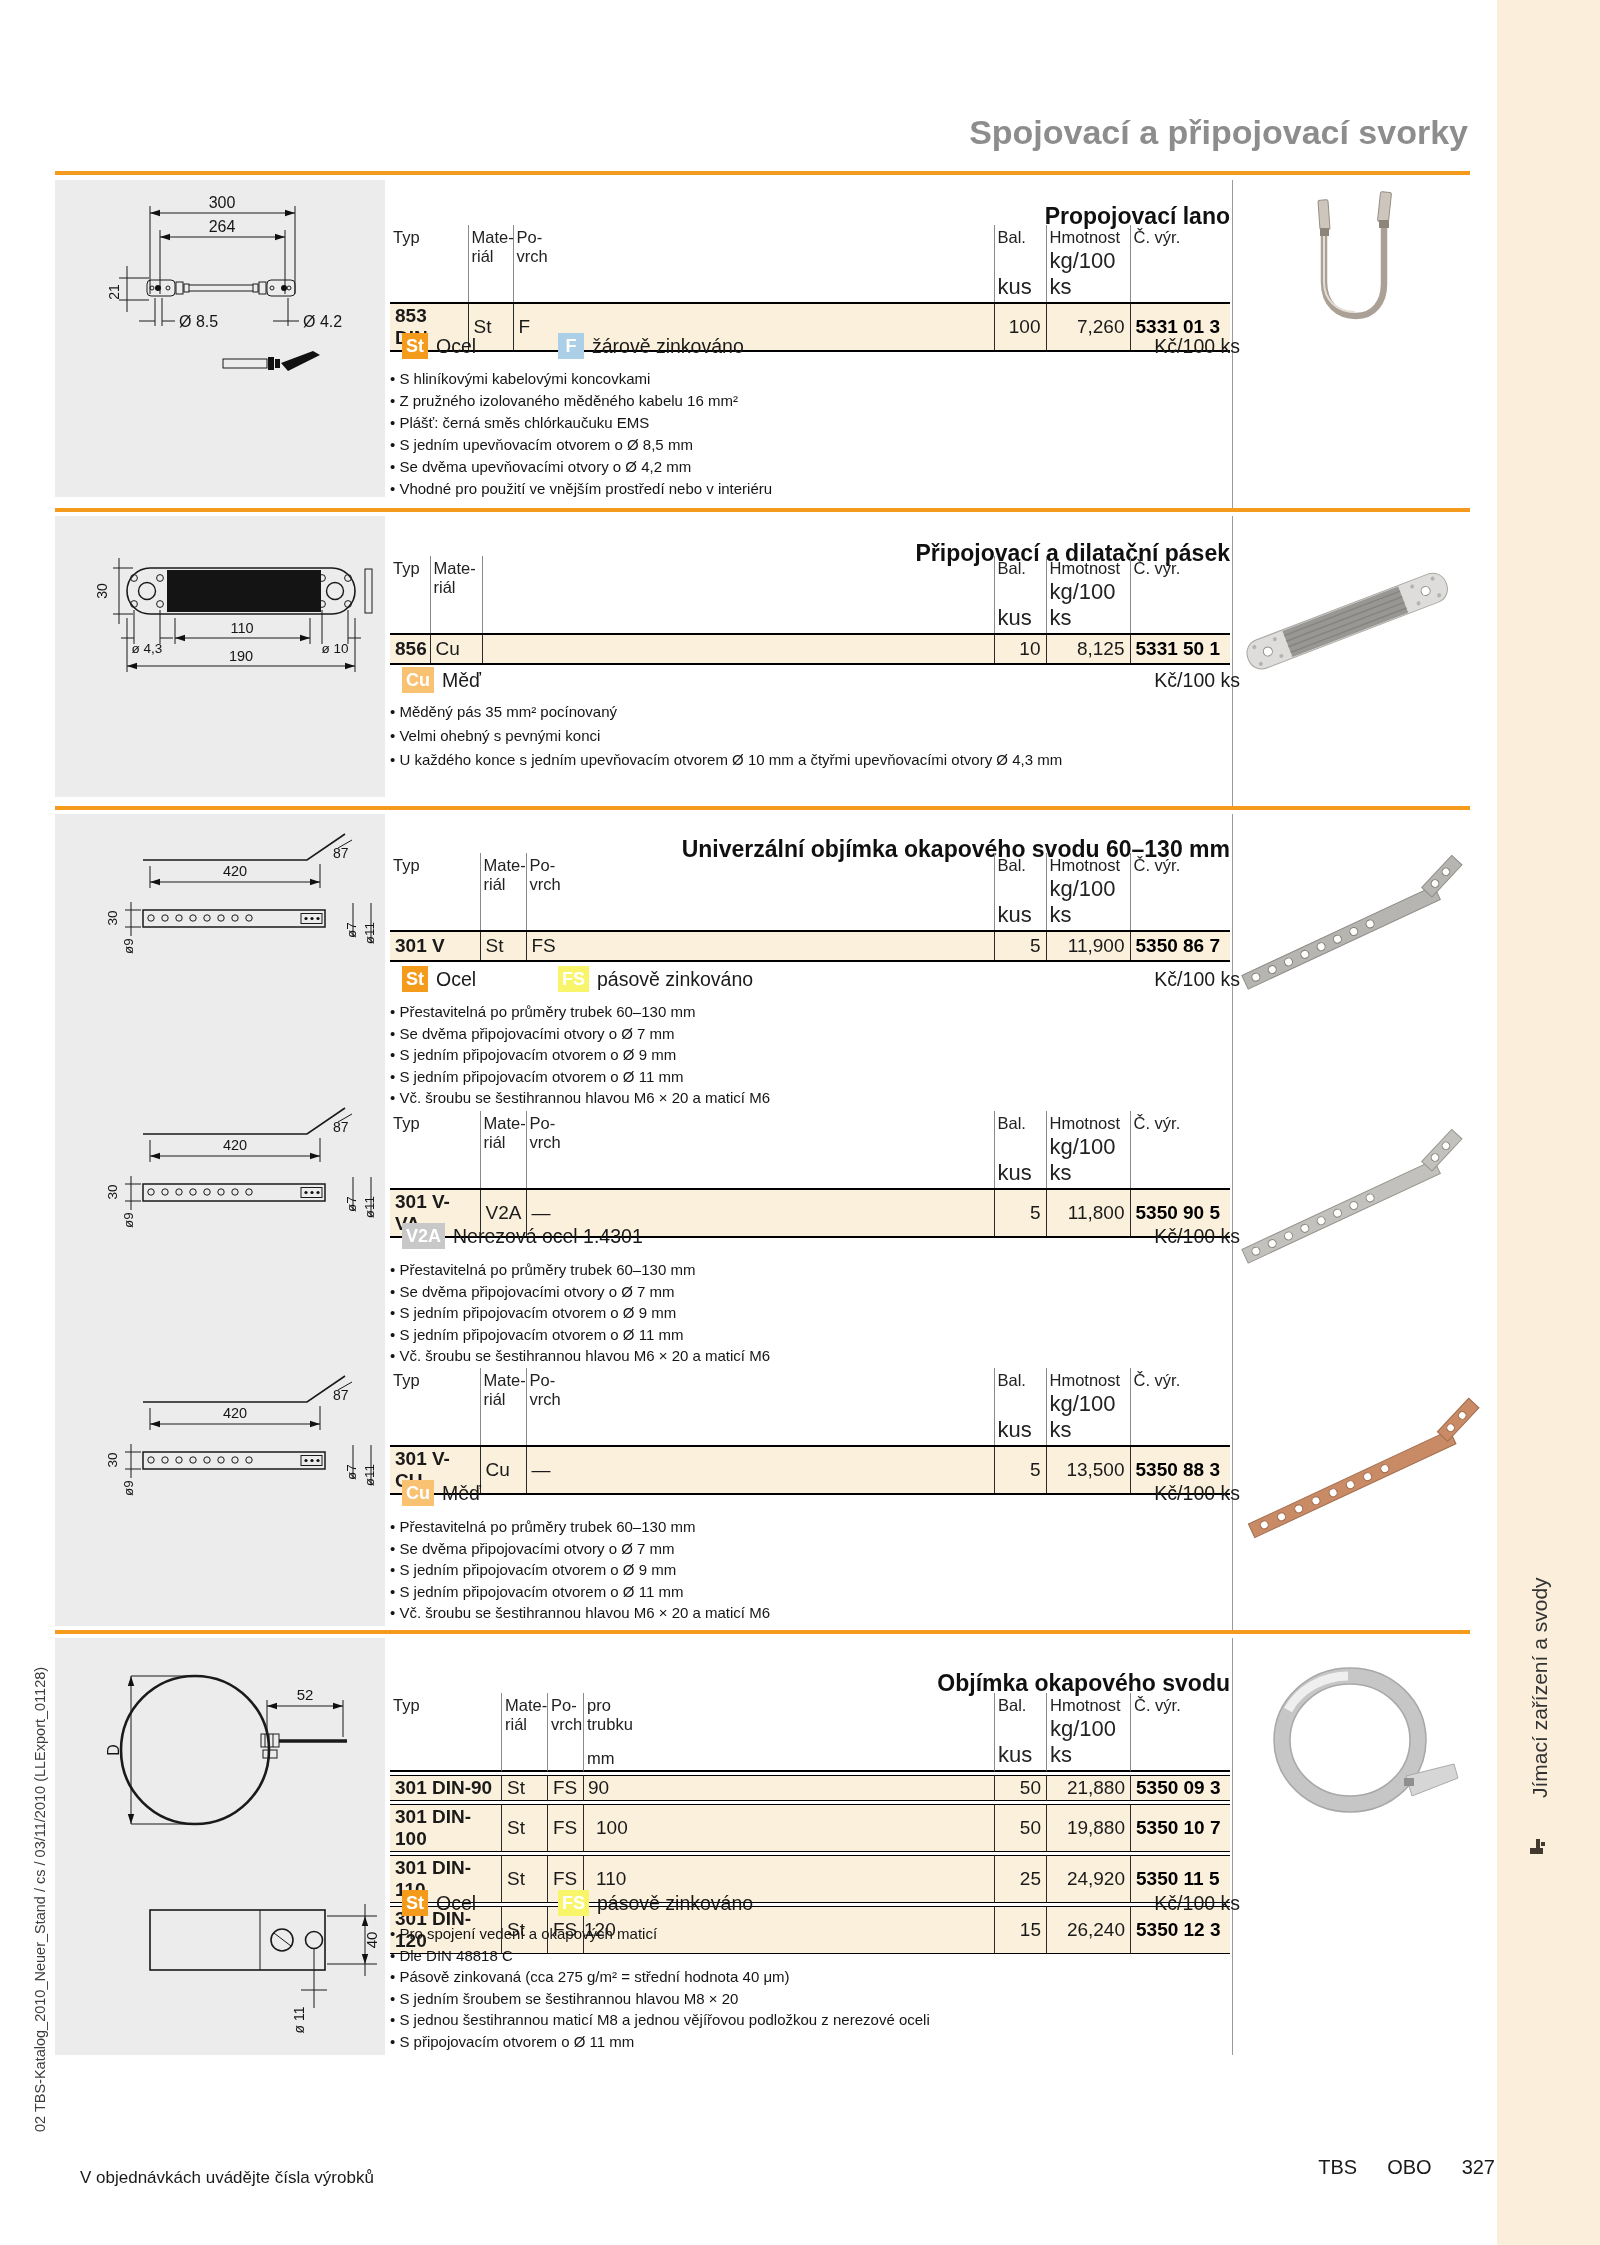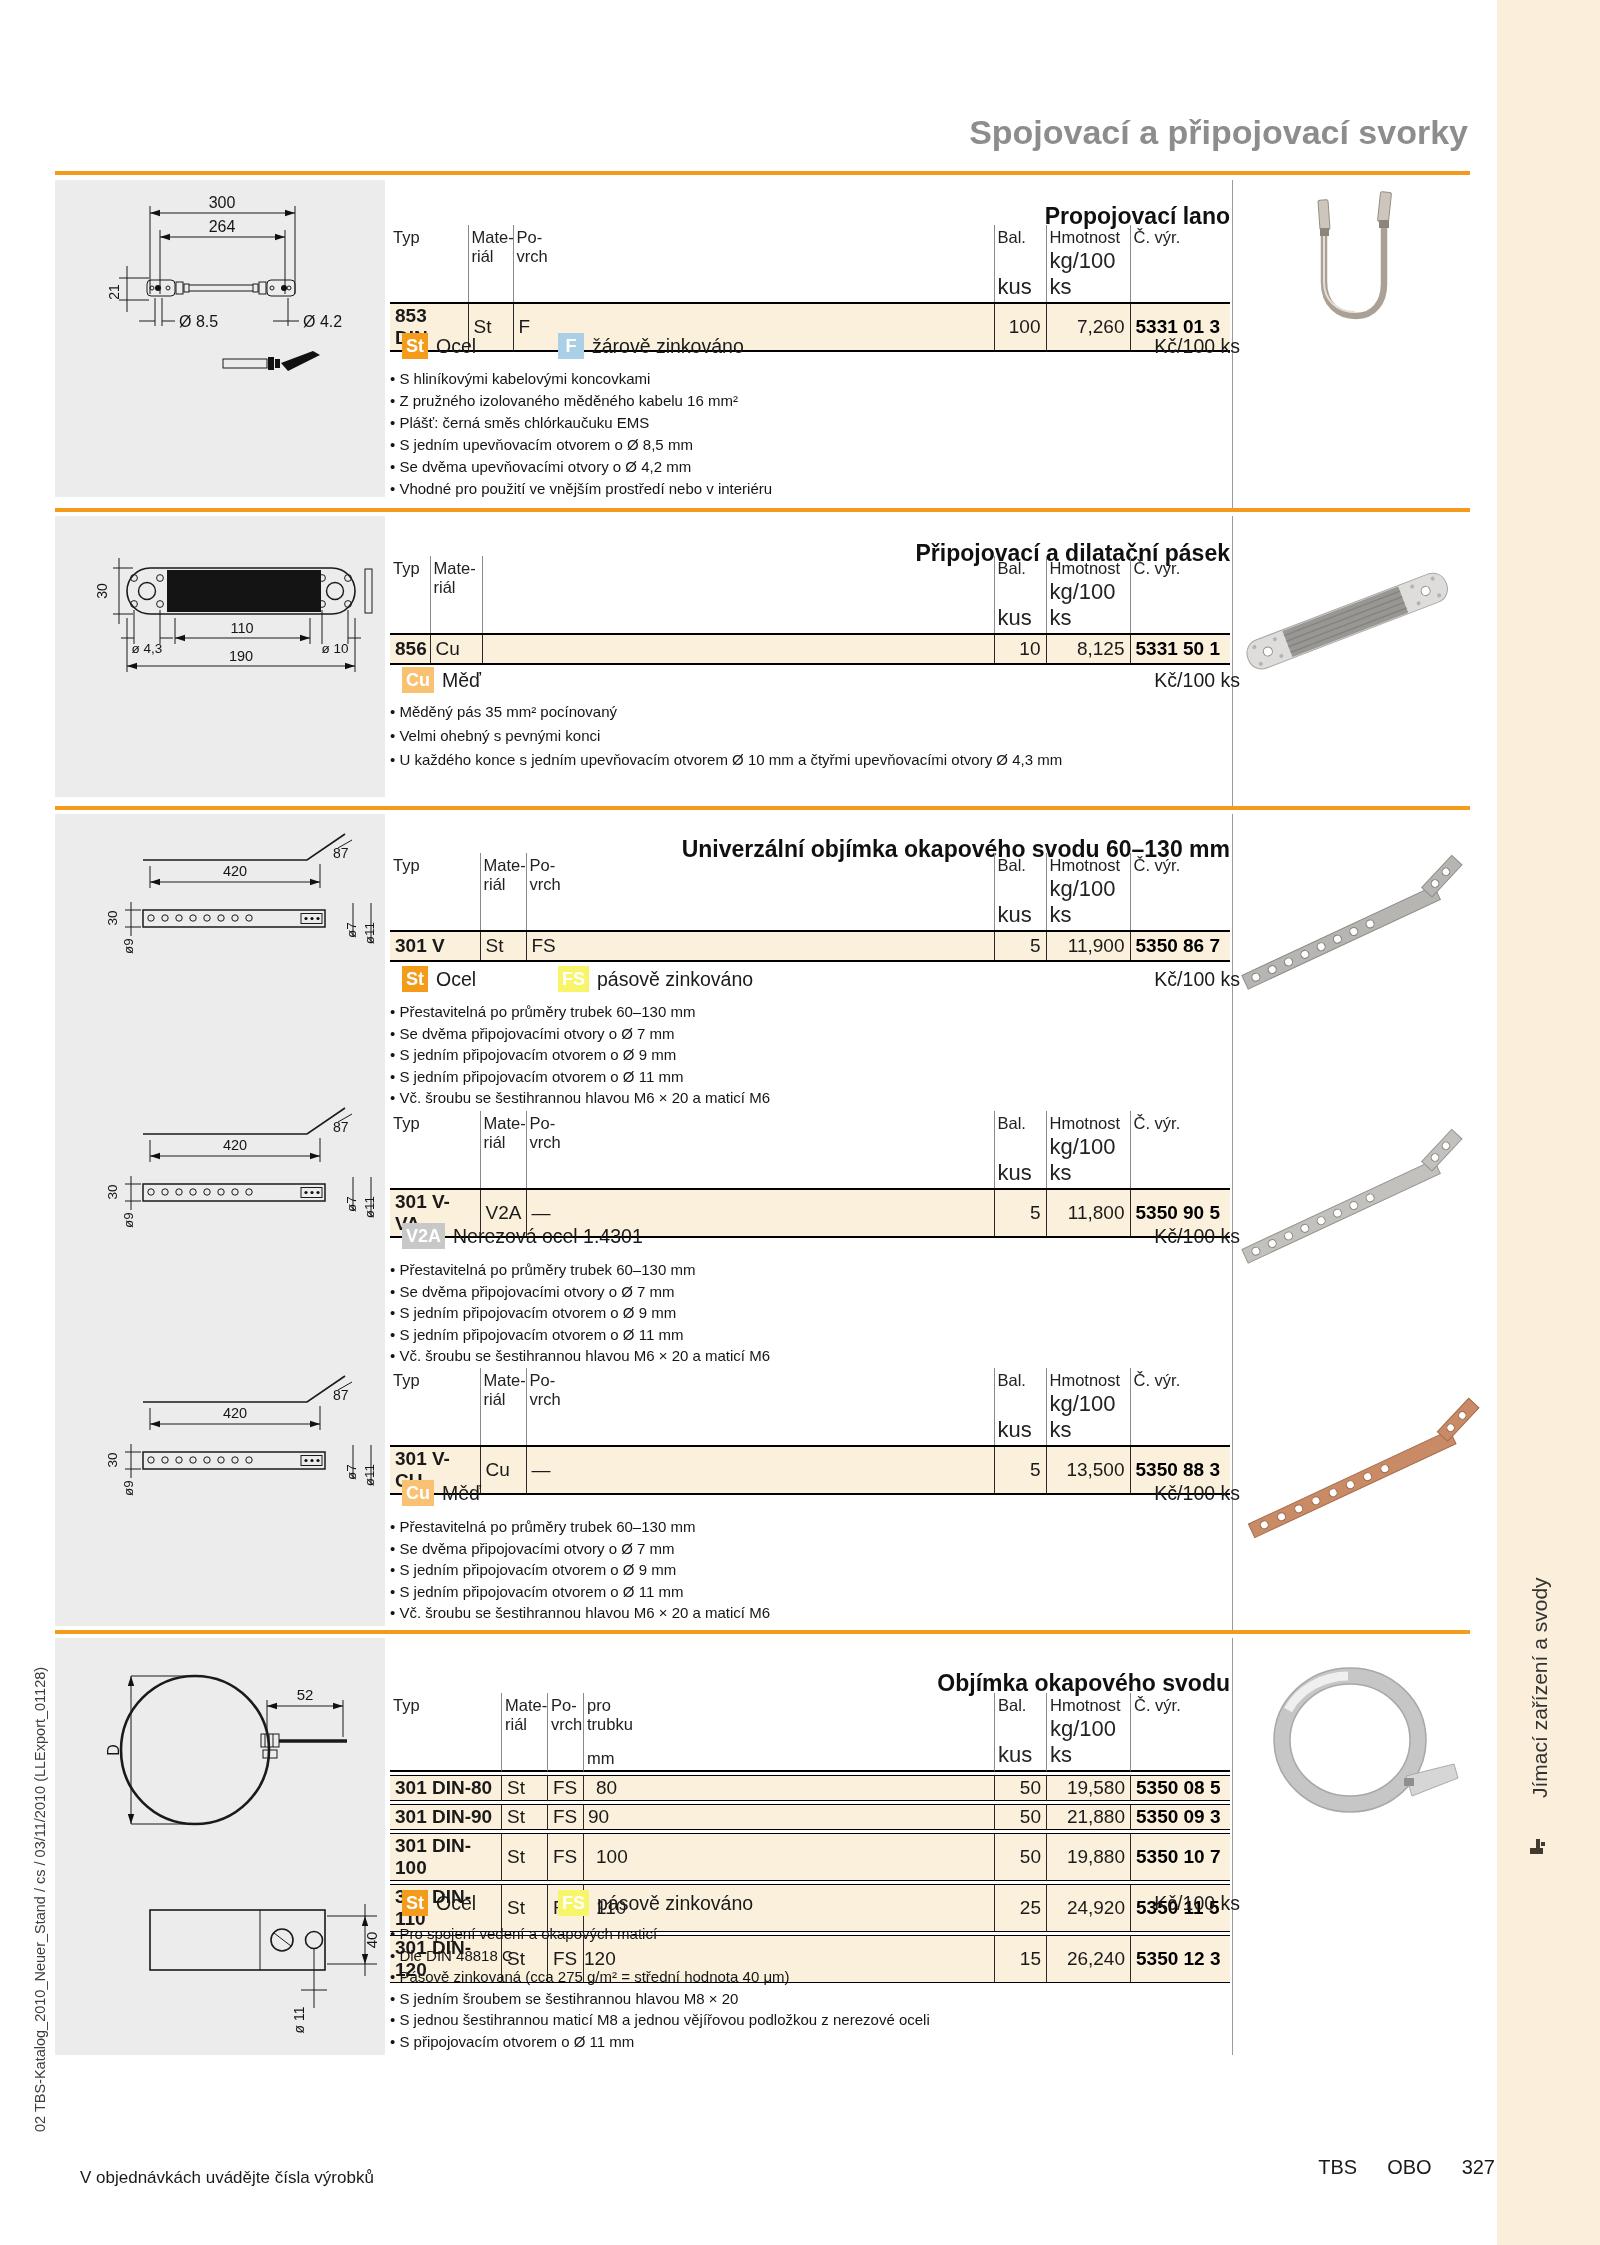--- a/index.html
+++ b/index.html
@@ -832,29 +832,20 @@
             </th>
         <th class="hc">
               <div class="hwrap">
                 <div>Č. výr.</div>
               </div>
             </th>
       </tr>
         </thead>
       <tbody>
         <tr>
-          <td class="typ">301 DIN-80</td>
-            <td>St</td>
-            <td>FS</td>
-          <td style="padding-left:12px">80</td>
-          <td class="num">50</td>
-            <td class="num">19,580</td>
-          <td class="art art-yellow">5350 08 5</td>
-        </tr>
-        <tr>
           <td class="typ">301 DIN-90</td>
             <td>St</td>
             <td>FS</td>
           <td style="padding-left:4px">90</td>
           <td class="num">50</td>
             <td class="num">21,880</td>
           <td class="art art-yellow">5350 09 3</td>
         </tr>
         <tr>
           <td class="typ">301 DIN-100</td>

